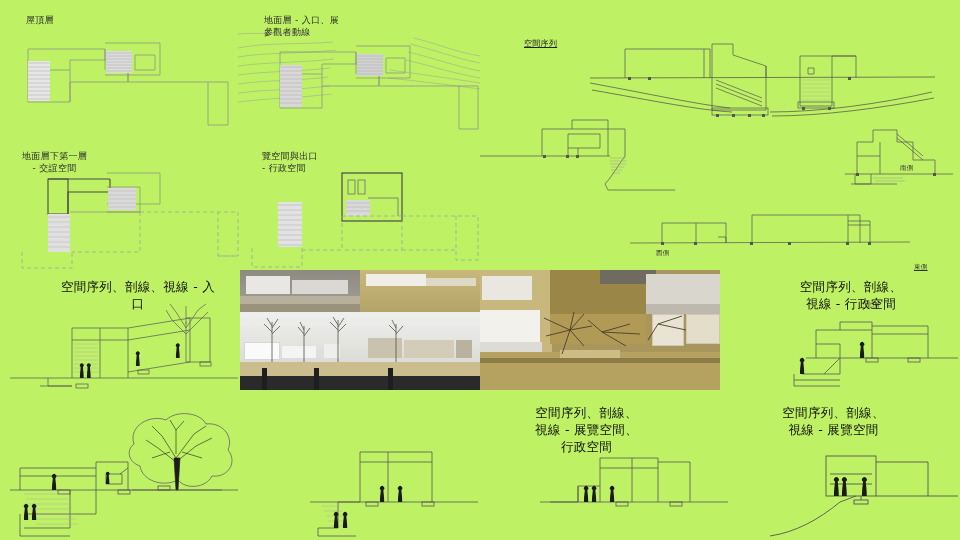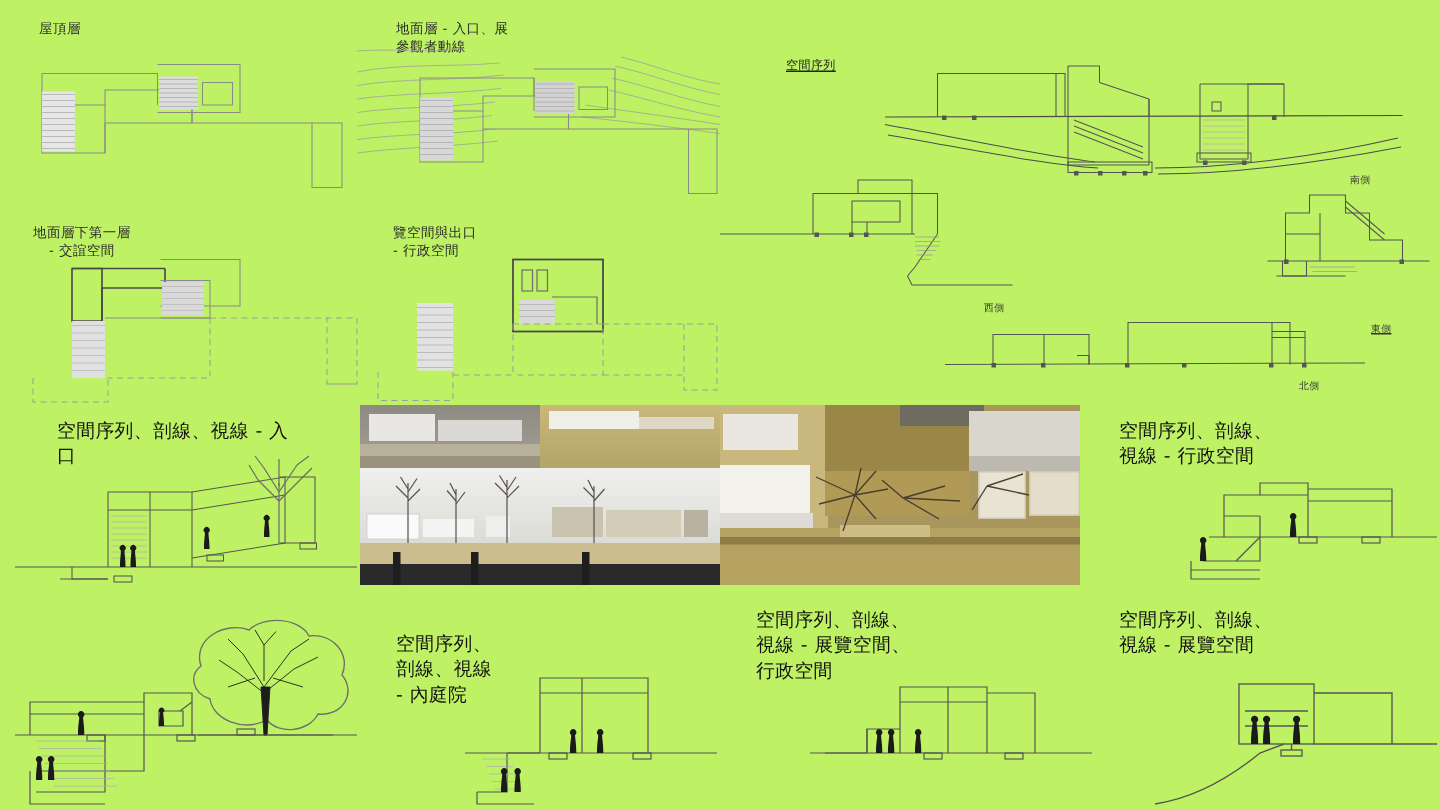--- a/index.html
+++ b/index.html
@@ -19,22 +19,22 @@
     position:absolute;
     font-size:11.5px;
     line-height:15px;
     color:#1b1b1b;
     letter-spacing:.3px;
     white-space:pre-line;
     font-family:"DejaVu Sans","Liberation Sans",sans-serif;
   }
   .lbl-plan{font-size:9px;line-height:12px;color:#2a2a2a;}
   .lbl-circ{font-size:8px;line-height:11px;color:#222;text-decoration:underline;}
-  .lbl-dir{font-size:6.5px;color:#333;}
-  .lbl-sec{font-size:12.5px;line-height:17px;color:#111;}
+  .lbl-dir{font-size:6.5px;color:#333;margin-top:48px;}
+  .lbl-sec{font-size:12.5px;line-height:17px;color:#111;text-align:center;}
   svg{display:block;overflow:visible;}
   .photo{position:absolute;overflow:hidden;}
   .fig{fill:#1a1a1a;}
 </style>
 </head>
 <body>
 
 <div id="board">
 
   <div class="panel" style="left:0;top:0;width:480px;height:270px;">
@@ -501,23 +501,20 @@
       <g fill="#1d1d1d" stroke="#1d1d1d" stroke-width="0.6">
         <path d="M166,72 L164,40 L170,40 L168,72 Z"></path>
         <path d="M166,44 L148,30 M166,44 L186,28 M166,40 L152,18 M166,40 L184,16
                  M166,36 L166,12 M148,30 L136,22 M186,28 L202,20 M152,18 L142,8
                  M184,16 L196,8 M166,12 L160,2 M166,12 L174,3 M160,34 L142,40 M172,34 L192,40" fill="none"></path>
       </g>
       <line x1="122" y1="72" x2="212" y2="72" stroke="#555" stroke-width="0.7"></line>
     </g>
   </svg>
 
-  <div class="lbl lbl-sec" style="left:264px;top:420px;width:110px;">空間序列、
-剖線、視線
-- 內庭院</div>
   <svg style="position:absolute;left:310px;top:440px;" width="170" height="100" viewBox="0 0 170 100">
     <g fill="none" stroke="#555" stroke-width="0.8">
       <line x1="0" y1="62" x2="168" y2="62"></line>
       <path d="M50,62 L50,12 L122,12 L122,62"></path>
       <path d="M50,22 L122,22"></path>
       <path d="M78,12 L78,62"></path>
       <path d="M28,62 L28,88 L8,88"></path>
       <path d="M8,88 L8,96 L46,96"></path>
       <rect x="56" y="62" width="12" height="4"></rect>
       <rect x="112" y="62" width="12" height="4"></rect>

